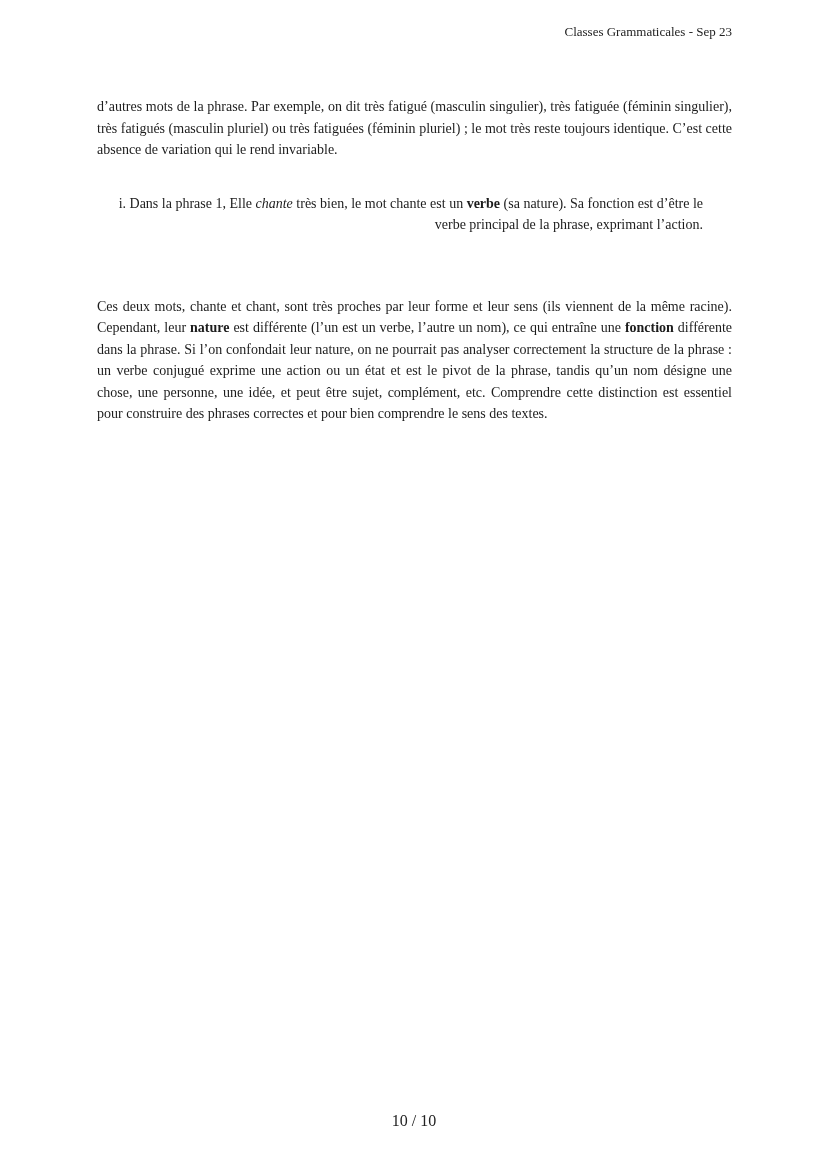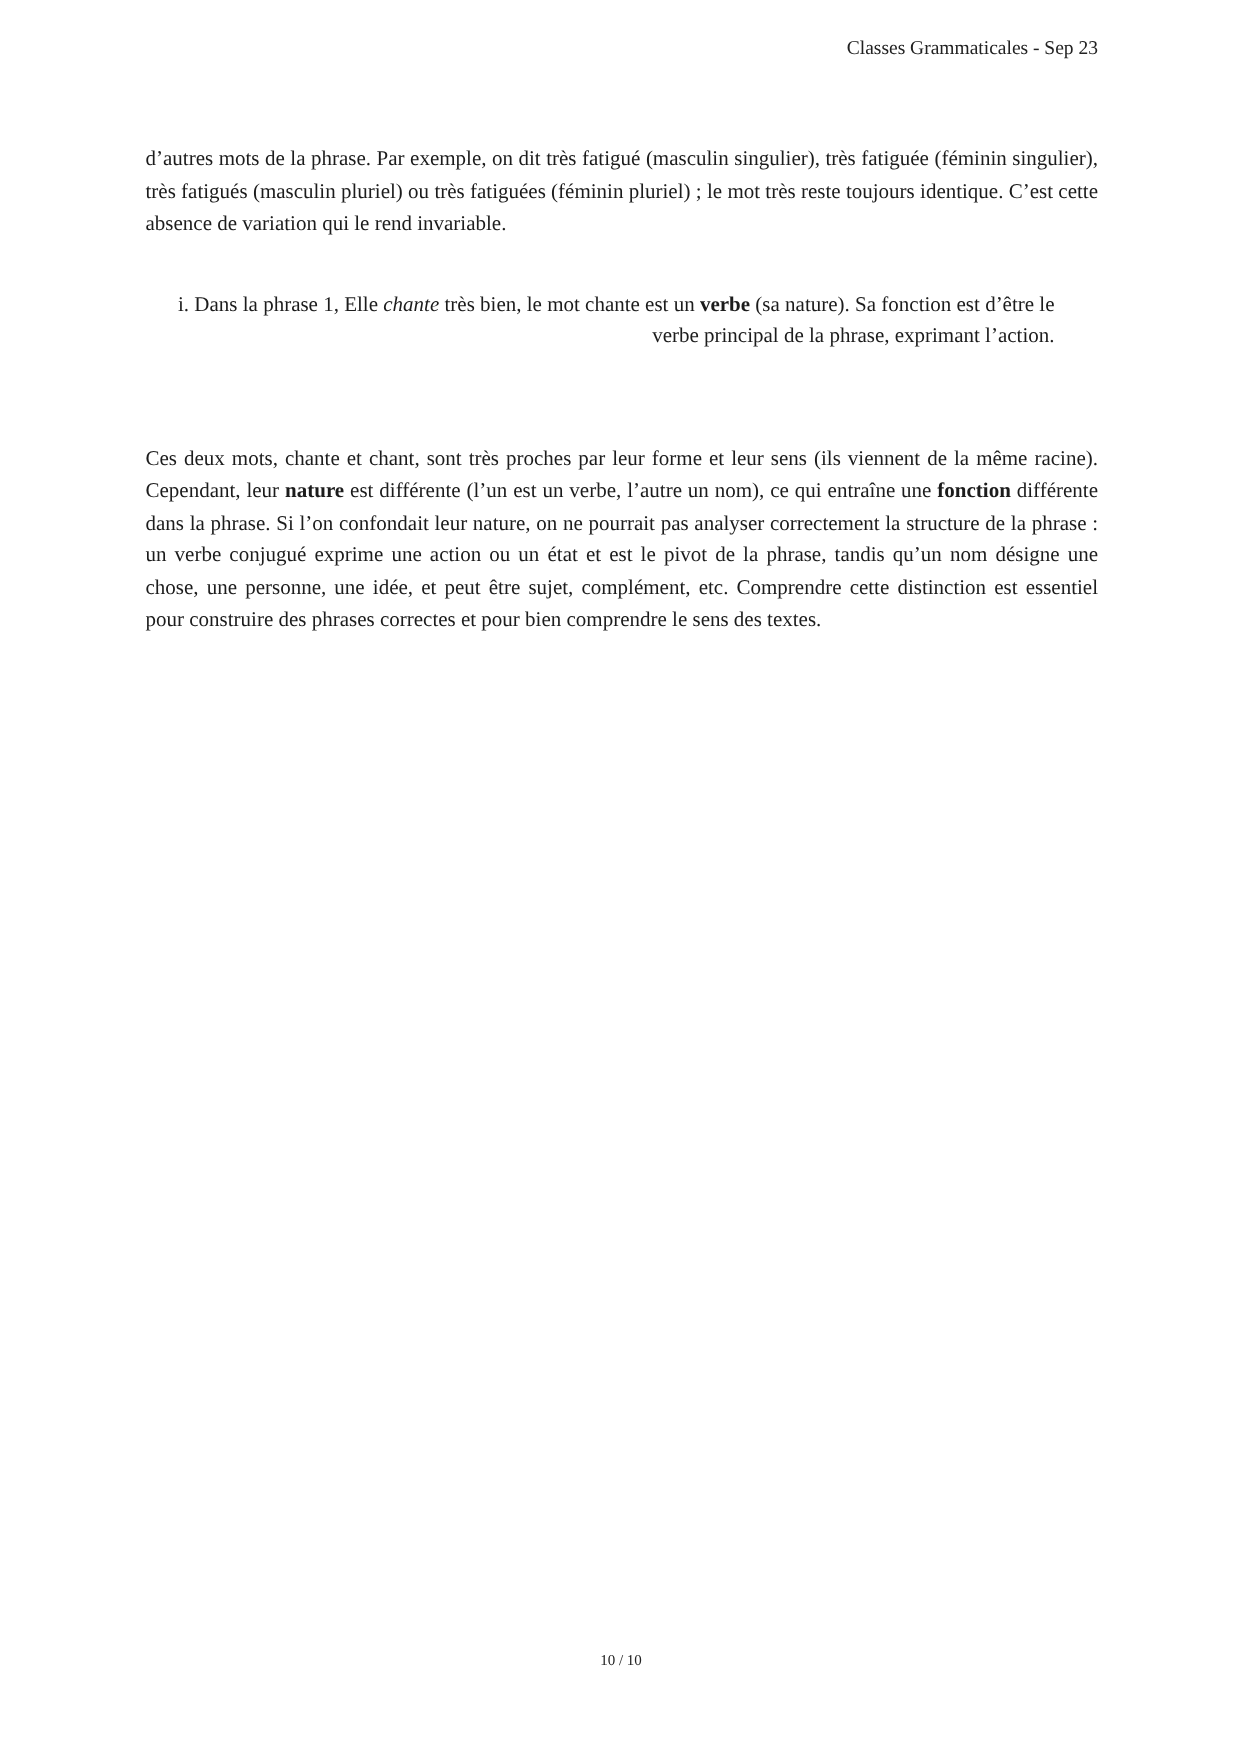--- a/index.html
+++ b/index.html
@@ -43,25 +43,25 @@
     margin: 0 0 0 14px;
     width: 592px;
     text-align: right;
   }
   .example-i { margin-bottom: 60px; }
   .example-ii { margin-bottom: 36px; }
   .run-b { font-weight: bold; }
   .run-i { font-style: italic; }
   .page-footer {
     position: absolute;
-    bottom: 58px;
+    bottom: 41px;
     left: 0;
     right: 0;
     text-align: center;
-    font-size: 10px;
+    font-size: 16px;
     color: #222222;
   }
 </style>
 </head>
 <body>
 
 <div class="page">
 
   <div class="page-header">Classes Grammaticales - Sep 23</div>
 

